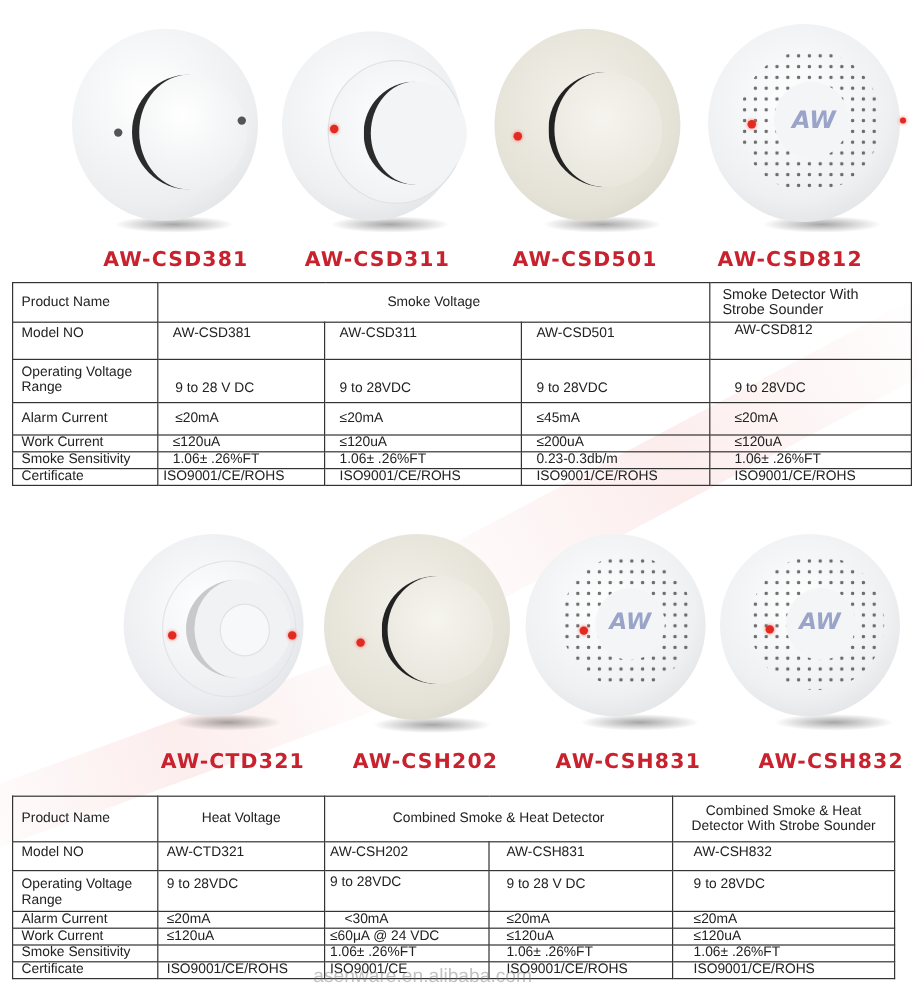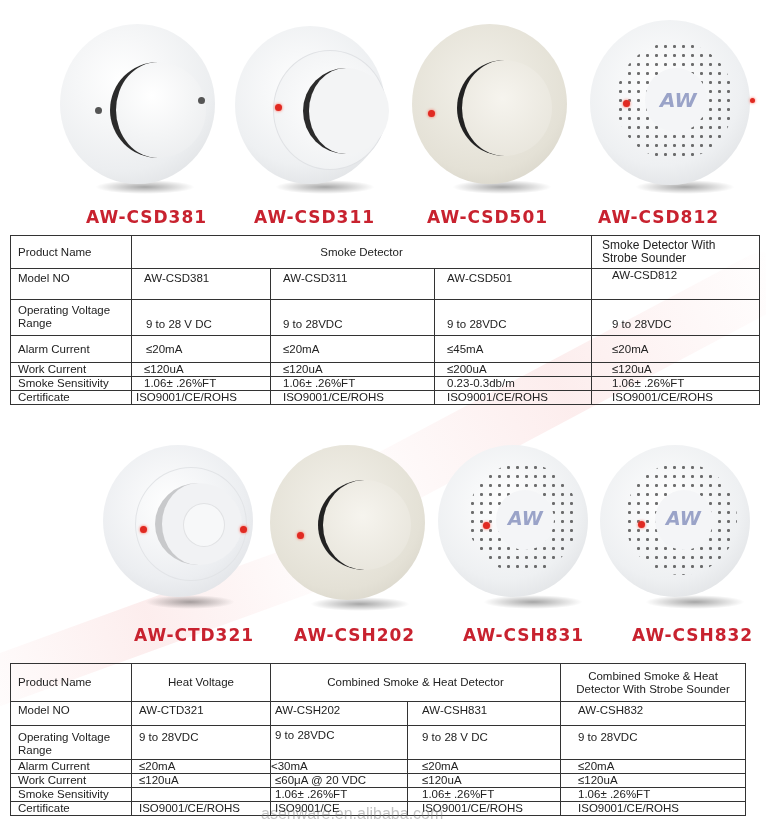--- a/index.html
+++ b/index.html
@@ -91,21 +91,21 @@
   <colgroup>
       <col style="width:121px">
       <col style="width:139px">
       <col style="width:164px">
       <col style="width:157px">
       <col style="width:168px">
     </colgroup>
   <tbody>
       <tr style="height:33px">
     <td class="lbl mid">Product  Name</td>
-    <td class="center" colspan="3">Smoke Detector</td>
+    <td class="center" colspan="3">Smoke Voltage</td>
     <td class="mid" style="white-space:pre-line;padding-left:10px;font-size:12px;">Smoke Detector With
 Strobe Sounder</td>
   </tr>
   <tr style="height:31px">
     <td class="lbl" style="padding-top:3px">Model NO</td>
     <td style="padding:3px 12px 0">AW-CSD381</td>
     <td style="padding:3px 12px 0">AW-CSD311</td>
     <td style="padding:3px 12px 0">AW-CSD501</td>
     <td style="padding:0 20px">AW-CSD812</td>
   </tr>
@@ -215,28 +215,28 @@
     <td class="lbl" style="white-space:pre-line;padding-top:5px">Operating Voltage
 Range</td>
     <td style="padding:5px 7px 0">9 to 28VDC</td>
     <td style="padding:3px 4px 0">9 to 28VDC</td>
     <td style="padding:5px 14px 0">9 to 28 V DC</td>
     <td style="padding:5px 17px 0">9 to 28VDC</td>
   </tr>
   <tr style="height:14px">
     <td class="lbl">Alarm Current</td>
     <td style="padding-left:7px">≤20mA</td>
-    <td style="padding-left:0">&lt;30mA</td>
+    <td style="padding-left:16px">&lt;30mA</td>
     <td style="padding-left:14px">≤20mA</td>
     <td style="padding-left:17px">≤20mA</td>
   </tr>
   <tr style="height:14px">
     <td class="lbl">Work Current</td>
     <td style="padding-left:7px">≤120uA</td>
-    <td style="padding-left:4px">≤60μA @ 20 VDC</td>
+    <td style="padding-left:4px">≤60μA @ 24 VDC</td>
     <td style="padding-left:14px">≤120uA</td>
     <td style="padding-left:17px">≤120uA</td>
   </tr>
   <tr style="height:14px">
     <td class="lbl">Smoke Sensitivity</td>
     <td style="padding-left:7px"></td>
     <td style="padding-left:4px">1.06± .26%FT</td>
     <td style="padding-left:14px">1.06± .26%FT</td>
     <td style="padding-left:17px">1.06± .26%FT</td>
   </tr>

